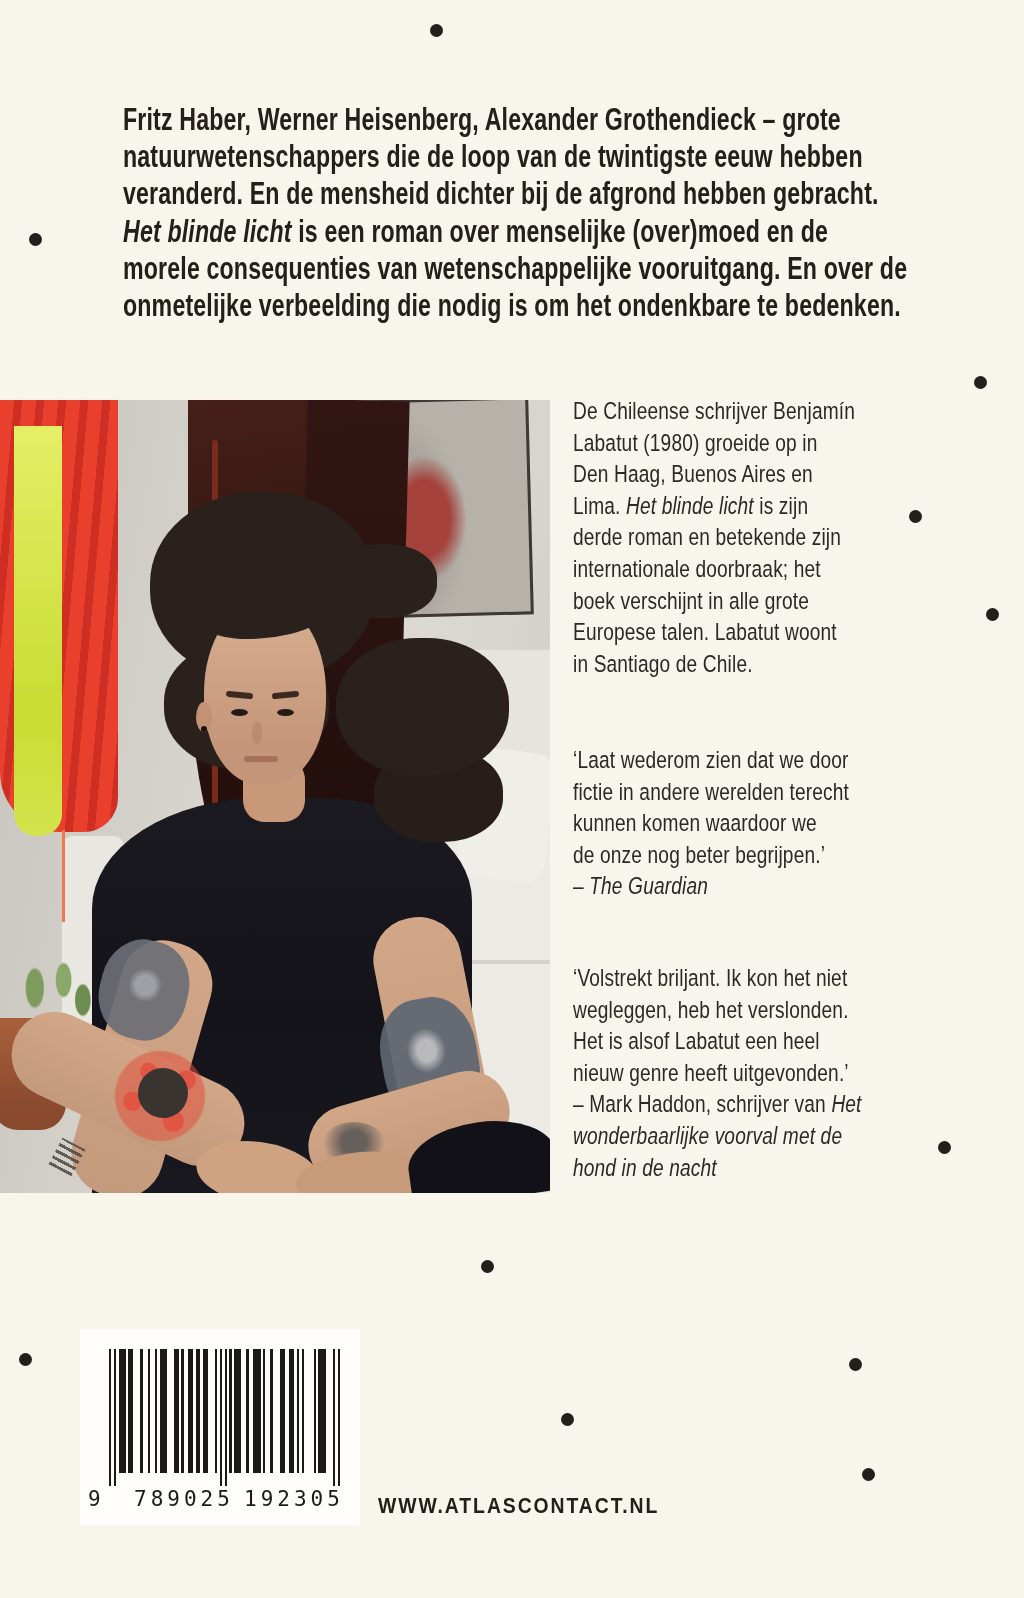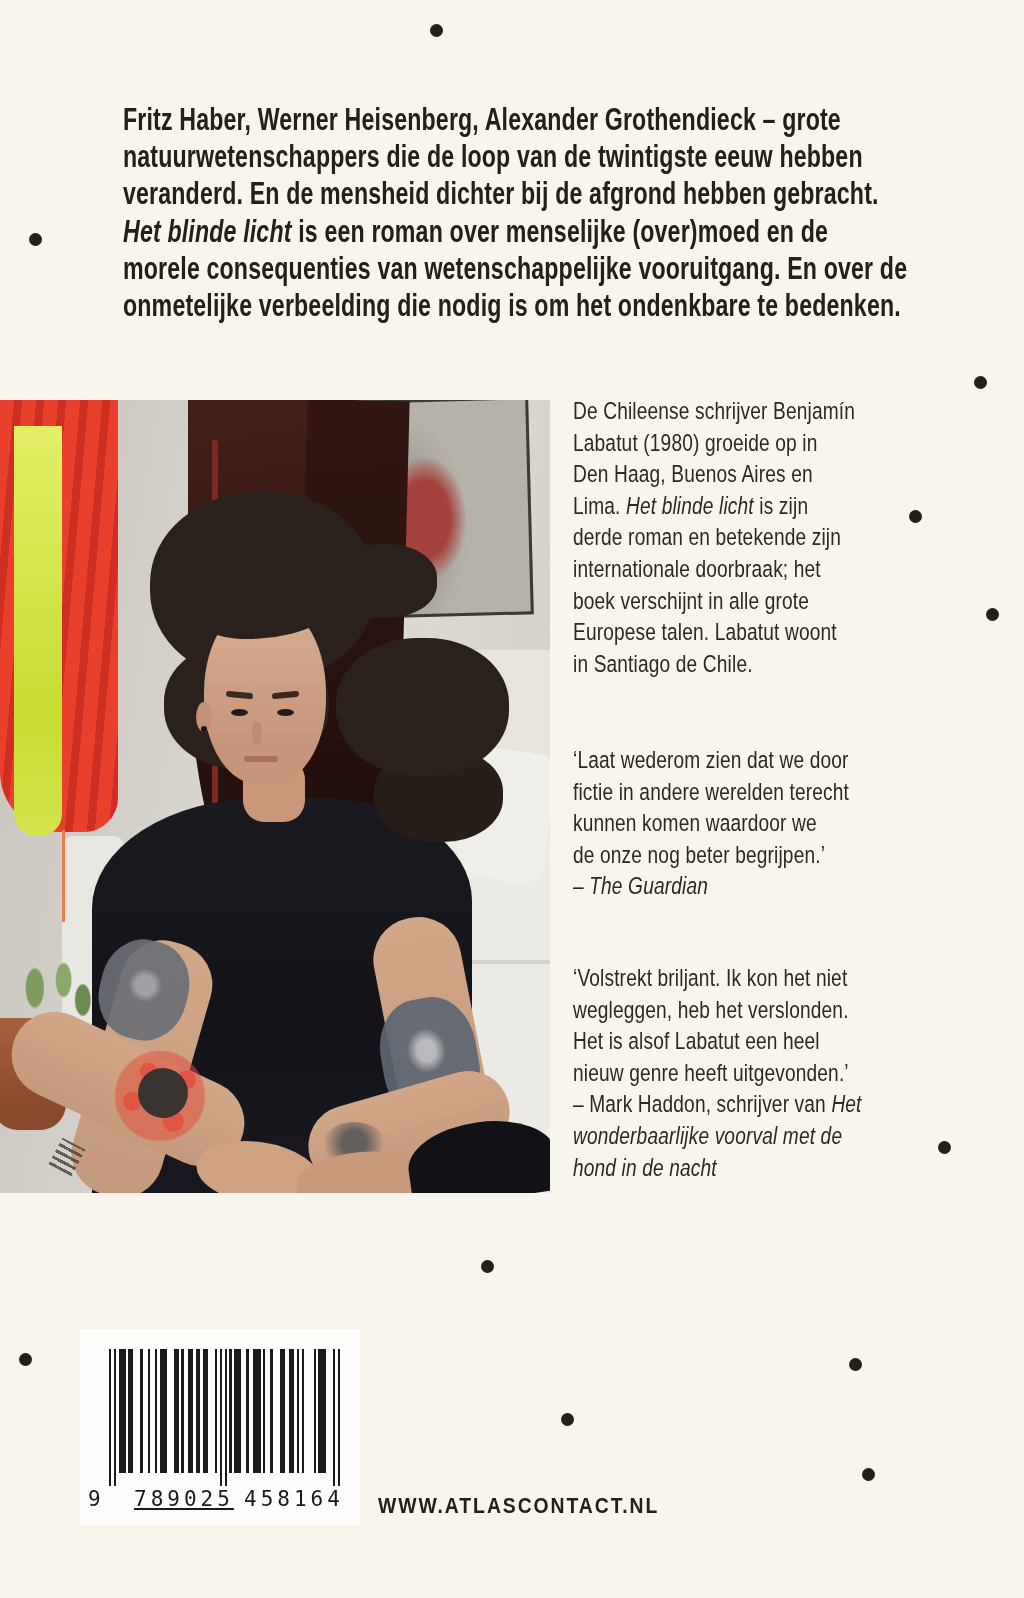--- a/index.html
+++ b/index.html
@@ -164,21 +164,21 @@
   
   #barcode-box{left:80px;top:1329px;width:280px;height:196px;background:#fefdfb;}
   #barcode-bars{position:absolute;left:29px;top:20px;height:140px;font-size:0;white-space:nowrap;}
   .bar{display:inline-block;width:2.41px;height:124px;vertical-align:top;}
   .b1{background:#1c1a18;}
   .b0{background:transparent;}
   .bar.tall{height:137px;}
   #barcode-digits{position:absolute;left:0;top:158px;width:100%;height:30px;
     font-family:"DejaVu Sans Mono", monospace;font-size:21px;color:#1c1a18;}
   #bc-d0{position:absolute;left:8px;}
-  #bc-d1{position:absolute;left:54px;letter-spacing:4px;text-decoration:underline;}
+  #bc-d1{position:absolute;left:54px;letter-spacing:4px;}
   #bc-d2{position:absolute;left:164px;letter-spacing:4px;}
 
   
   #website{
     left:378px;top:1493px;width:330px;
     font-size:22px;font-weight:bold;letter-spacing:2.2px;color:#242019;
     transform:scaleX(0.88);transform-origin:0 0;white-space:nowrap;
   }
 </style>
 </head>
@@ -263,21 +263,21 @@
     <div class="ln"><span>– Mark Haddon, schrijver van </span><span class="em">Het</span></div>
     <div class="ln"><span class="em">wonderbaarlijke voorval met de</span></div>
     <div class="ln"><span class="em">hond in de nacht</span></div>
   </div>
 
 <div id="barcode-box" class="abs">
   <div id="barcode-bars"><span class="bar b1 tall"></span><span class="bar b0 tall"></span><span class="bar b1 tall"></span><span class="bar b0"></span><span class="bar b1"></span><span class="bar b1"></span><span class="bar b1"></span><span class="bar b0"></span><span class="bar b1"></span><span class="bar b1"></span><span class="bar b0"></span><span class="bar b0"></span><span class="bar b0"></span><span class="bar b1"></span><span class="bar b0"></span><span class="bar b0"></span><span class="bar b1"></span><span class="bar b0"></span><span class="bar b0"></span><span class="bar b1"></span><span class="bar b0"></span><span class="bar b1"></span><span class="bar b1"></span><span class="bar b1"></span><span class="bar b0"></span><span class="bar b0"></span><span class="bar b0"></span><span class="bar b1"></span><span class="bar b1"></span><span class="bar b0"></span><span class="bar b1"></span><span class="bar b0"></span><span class="bar b0"></span><span class="bar b1"></span><span class="bar b1"></span><span class="bar b0"></span><span class="bar b1"></span><span class="bar b1"></span><span class="bar b0"></span><span class="bar b1"></span><span class="bar b1"></span><span class="bar b0"></span><span class="bar b0"></span><span class="bar b0"></span><span class="bar b1"></span><span class="bar b0 tall"></span><span class="bar b1 tall"></span><span class="bar b0 tall"></span><span class="bar b1 tall"></span><span class="bar b0 tall"></span><span class="bar b1"></span><span class="bar b0"></span><span class="bar b1"></span><span class="bar b1"></span><span class="bar b1"></span><span class="bar b0"></span><span class="bar b0"></span><span class="bar b1"></span><span class="bar b0"></span><span class="bar b0"></span><span class="bar b1"></span><span class="bar b1"></span><span class="bar b1"></span><span class="bar b0"></span><span class="bar b1"></span><span class="bar b0"></span><span class="bar b0"></span><span class="bar b1"></span><span class="bar b0"></span><span class="bar b0"></span><span class="bar b0"></span><span class="bar b1"></span><span class="bar b1"></span><span class="bar b0"></span><span class="bar b0"></span><span class="bar b1"></span><span class="bar b1"></span><span class="bar b0"></span><span class="bar b1"></span><span class="bar b0"></span><span class="bar b1"></span><span class="bar b0"></span><span class="bar b0"></span><span class="bar b0"></span><span class="bar b0"></span><span class="bar b1"></span><span class="bar b0"></span><span class="bar b1"></span><span class="bar b1"></span><span class="bar b1"></span><span class="bar b0"></span><span class="bar b0"></span><span class="bar b0 tall"></span><span class="bar b1 tall"></span><span class="bar b0 tall"></span><span class="bar b1 tall"></span></div>
   <div id="barcode-digits">
     <span id="bc-d0">9</span>
     <span id="bc-d1">789025</span>
-    <span id="bc-d2">458164</span>
+    <span id="bc-d2">192305</span>
   </div>
 </div>
 
 <div id="website" class="abs">WWW.ATLASCONTACT.NL</div>
 
 <div id="dots">
     <div class="dot" style="left: 429.5px; top: 23.5px;"></div>
     <div class="dot" style="left: 28.5px; top: 232.5px;"></div>
     <div class="dot" style="left: 973.5px; top: 375.5px;"></div>
     <div class="dot" style="left: 908.5px; top: 509.5px;"></div>

